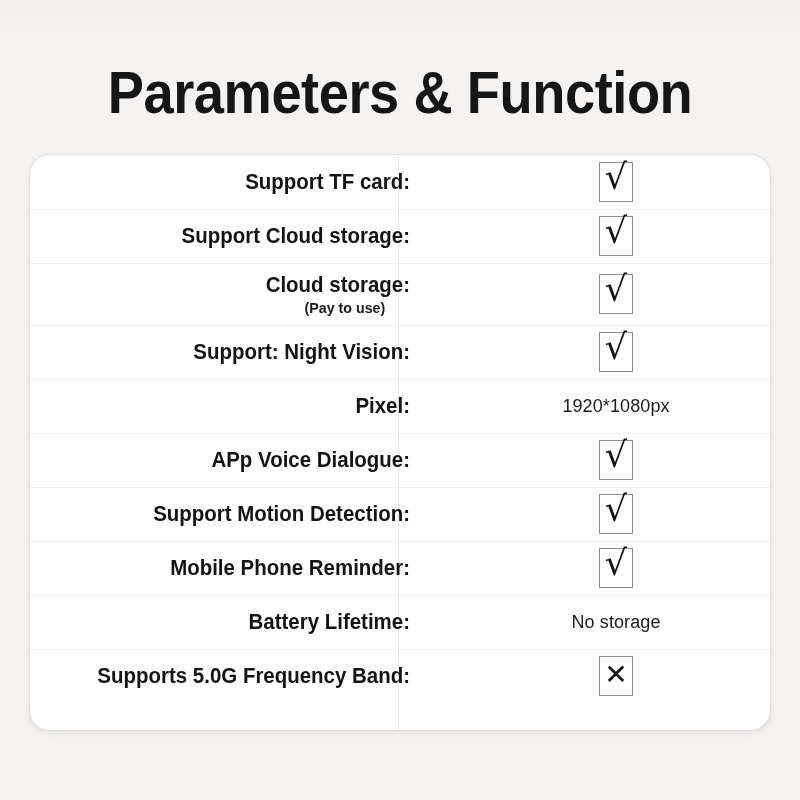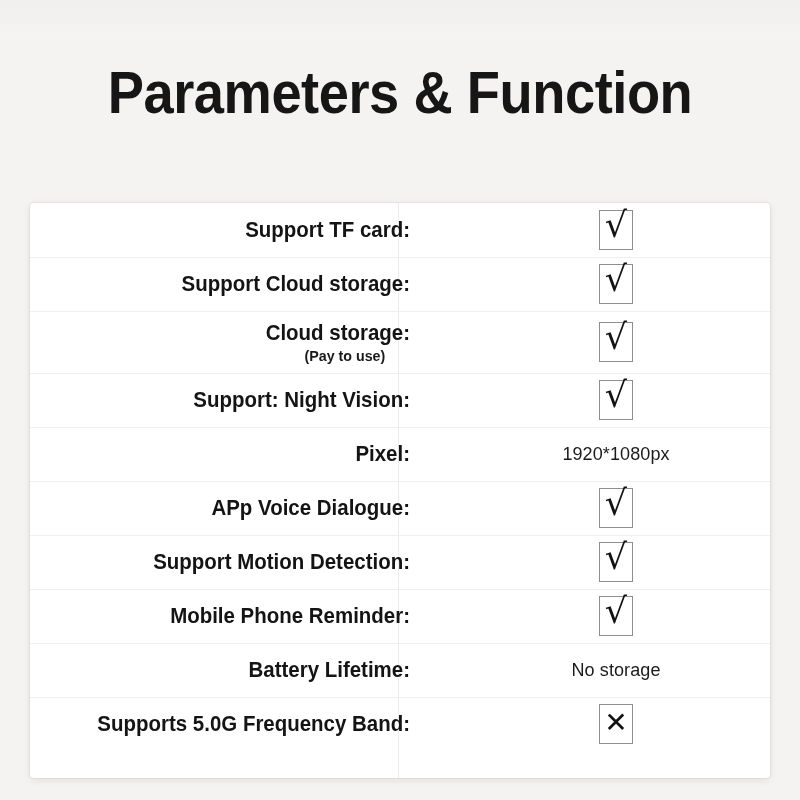--- a/index.html
+++ b/index.html
@@ -41,25 +41,24 @@
     white-space: nowrap;
   }
 
   .spec-card {
     position: absolute;
     left: 30px;
     top: 155px;
     width: 740px;
     height: 575px;
     background: #ffffff;
-    border-radius: 4px;
+    border-radius: 20px;
     box-shadow: 0 2px 7px rgba(120,118,116,0.16),
                 0 0 0 1px rgba(225,222,220,0.55);
     overflow: hidden;
-    margin-top: 48px;
   }
 
   
   .col-divider {
     position: absolute;
     left: 368px;
     top: 0;
     width: 1px;
     height: 575px;
     background: #eceaea;

